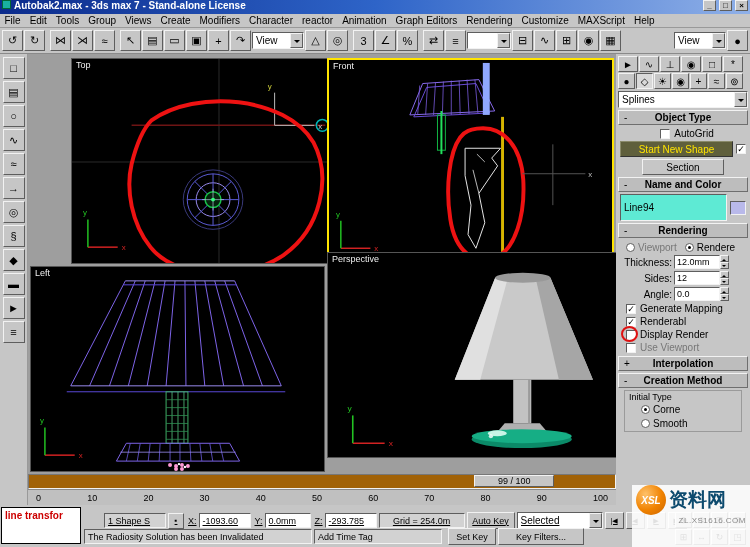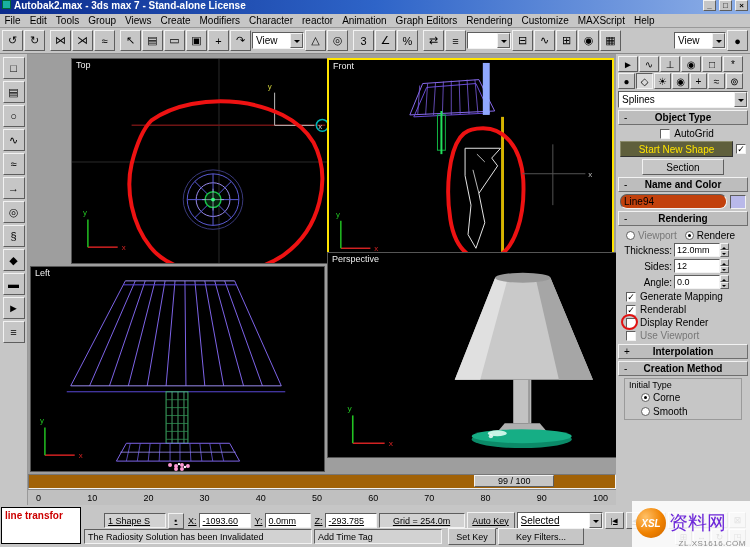--- a/index.html
+++ b/index.html
@@ -43,21 +43,21 @@
   .cbrow{display:flex;align-items:center;gap:4px;padding:1px 0 1px 8px;height:13px;position:relative;}
   .cb{width:10px;height:10px;background:#fff;border:1px solid;border-color:#5e5e5e #f2f2f2 #f2f2f2 #5e5e5e;font-size:9px;line-height:8px;text-align:center;flex:none;}
   .cb.checked::after{content:"✓";}
   .sns{height:16px;margin:1px 2px;display:flex;align-items:center;gap:3px;}
   .snsbtn{flex:1;height:16px;background:#5f5f3c;color:#ffe400;display:flex;align-items:center;justify-content:center;font-size:10px;border:1px solid;border-color:#8a8a6a #333 #333 #8a8a6a;}
   .sgrid{display:grid;grid-template-columns:1fr 1fr;gap:2px;margin:2px 2px;}
   .sbtn{height:16px;display:flex;align-items:center;justify-content:center;font-size:10px;}
   .sbtn.active{background:#cfcf7a;}
   .secbtn{margin:2px 24px;height:16px;display:flex;align-items:center;justify-content:center;font-size:10px;}
   .namerow{display:flex;gap:3px;margin:2px 2px;align-items:center;}
-  .namefield{flex:1;height:15px;background:#c2410c;padding:0 3px;font-size:10px;display:flex;align-items:center;border-radius:7px;}
+  .namefield{flex:1;height:27px;background:#5eead4;padding:0 3px;font-size:10px;display:flex;align-items:center;}
   .swatch{width:16px;height:14px;background:#b9b9ea;flex:none;border:1px solid;border-color:#5e5e5e #f2f2f2 #f2f2f2 #5e5e5e;}
   .radiorow{display:flex;gap:8px;padding:2px 0 2px 8px;height:14px;align-items:center;}
   .radio{display:flex;align-items:center;gap:3px;font-size:10px;}
   .rdot{width:9px;height:9px;border-radius:50%;background:#fff;border:1px solid #5e5e5e;position:relative;flex:none;}
   .rdot.on::after{content:"";position:absolute;left:2px;top:2px;width:3px;height:3px;border-radius:50%;background:#000;}
   .fieldrow{display:flex;align-items:center;height:16px;padding-left:2px;}
   .flabel{width:52px;text-align:right;margin-right:2px;font-size:10px;}
   .pfield{width:46px;height:14px;background:#fff;padding:0 2px;font-size:9px;display:flex;align-items:center;}
   .spin{width:9px;height:14px;display:flex;flex-direction:column;flex:none;}
   .spin span{flex:1;background:#c6c6c6;border:1px solid;border-color:#f2f2f2 #5e5e5e #5e5e5e #f2f2f2;position:relative;}
@@ -75,24 +75,24 @@
   .srow{position:absolute;left:0;width:750px;height:21px;display:flex;align-items:center;gap:2px;}
   .sfield{height:15px;background:#d2d2d2;border:1px solid;border-color:#5e5e5e #f2f2f2 #f2f2f2 #5e5e5e;padding:0 3px;font-size:9px;display:flex;align-items:center;white-space:nowrap;overflow:hidden;}
   .white{background:#fff;}
   .sbtn2{height:17px;display:flex;align-items:center;justify-content:center;font-size:9px;padding:0 4px;white-space:nowrap;}
   .coordlbl{font-size:9px;margin-left:2px;}
   .ltf{position:absolute;left:1px;top:507px;width:80px;height:37px;background:#fff;border:1px solid #000;color:#c00;font-weight:bold;font-size:10px;padding:2px 3px;z-index:6;}
   .pbbtn{width:19px;height:17px;display:flex;align-items:center;justify-content:center;font-size:7px;flex:none;}
   .navgrid{position:absolute;right:4px;bottom:2px;display:grid;grid-template-columns:repeat(4,17px);grid-auto-rows:16px;gap:1px;z-index:2;}
   .navbtn{display:flex;align-items:center;justify-content:center;font-size:9px;}
   
-  .wm{position:absolute;right:0;bottom:0;width:118px;height:46px;background:rgba(255,255,255,.88);z-index:10;padding:7px 4px;}
+  .wm{position:absolute;right:0;bottom:0;width:118px;height:62px;background:rgba(255,255,255,.88);z-index:10;padding:0 4px;}
   .wmrow{display:flex;align-items:center;gap:3px;}
   .wmlogo{width:30px;height:30px;border-radius:50%;background:radial-gradient(circle at 32% 30%,#ffc168 0%,#f08200 55%,#c96400 100%);color:#fff;font-style:italic;font-weight:bold;font-size:10px;display:flex;align-items:center;justify-content:center;flex:none;}
-  .wmname{color:#6d28d9;font-weight:normal;font-size:19px;white-space:nowrap;}
+  .wmname{color:#0c4a6e;font-weight:bold;font-size:19px;white-space:nowrap;}
   .wmurl{color:#8a8a8a;font-size:8px;letter-spacing:.5px;text-align:right;margin-top:1px;}
 </style>
 </head>
 <body>
 
 <div id="app">
 
   <div class="titlebar">
     <span class="appicon"></span>
     <span class="titletext">Autobak2.max - 3ds max 7 - Stand-alone License</span>

